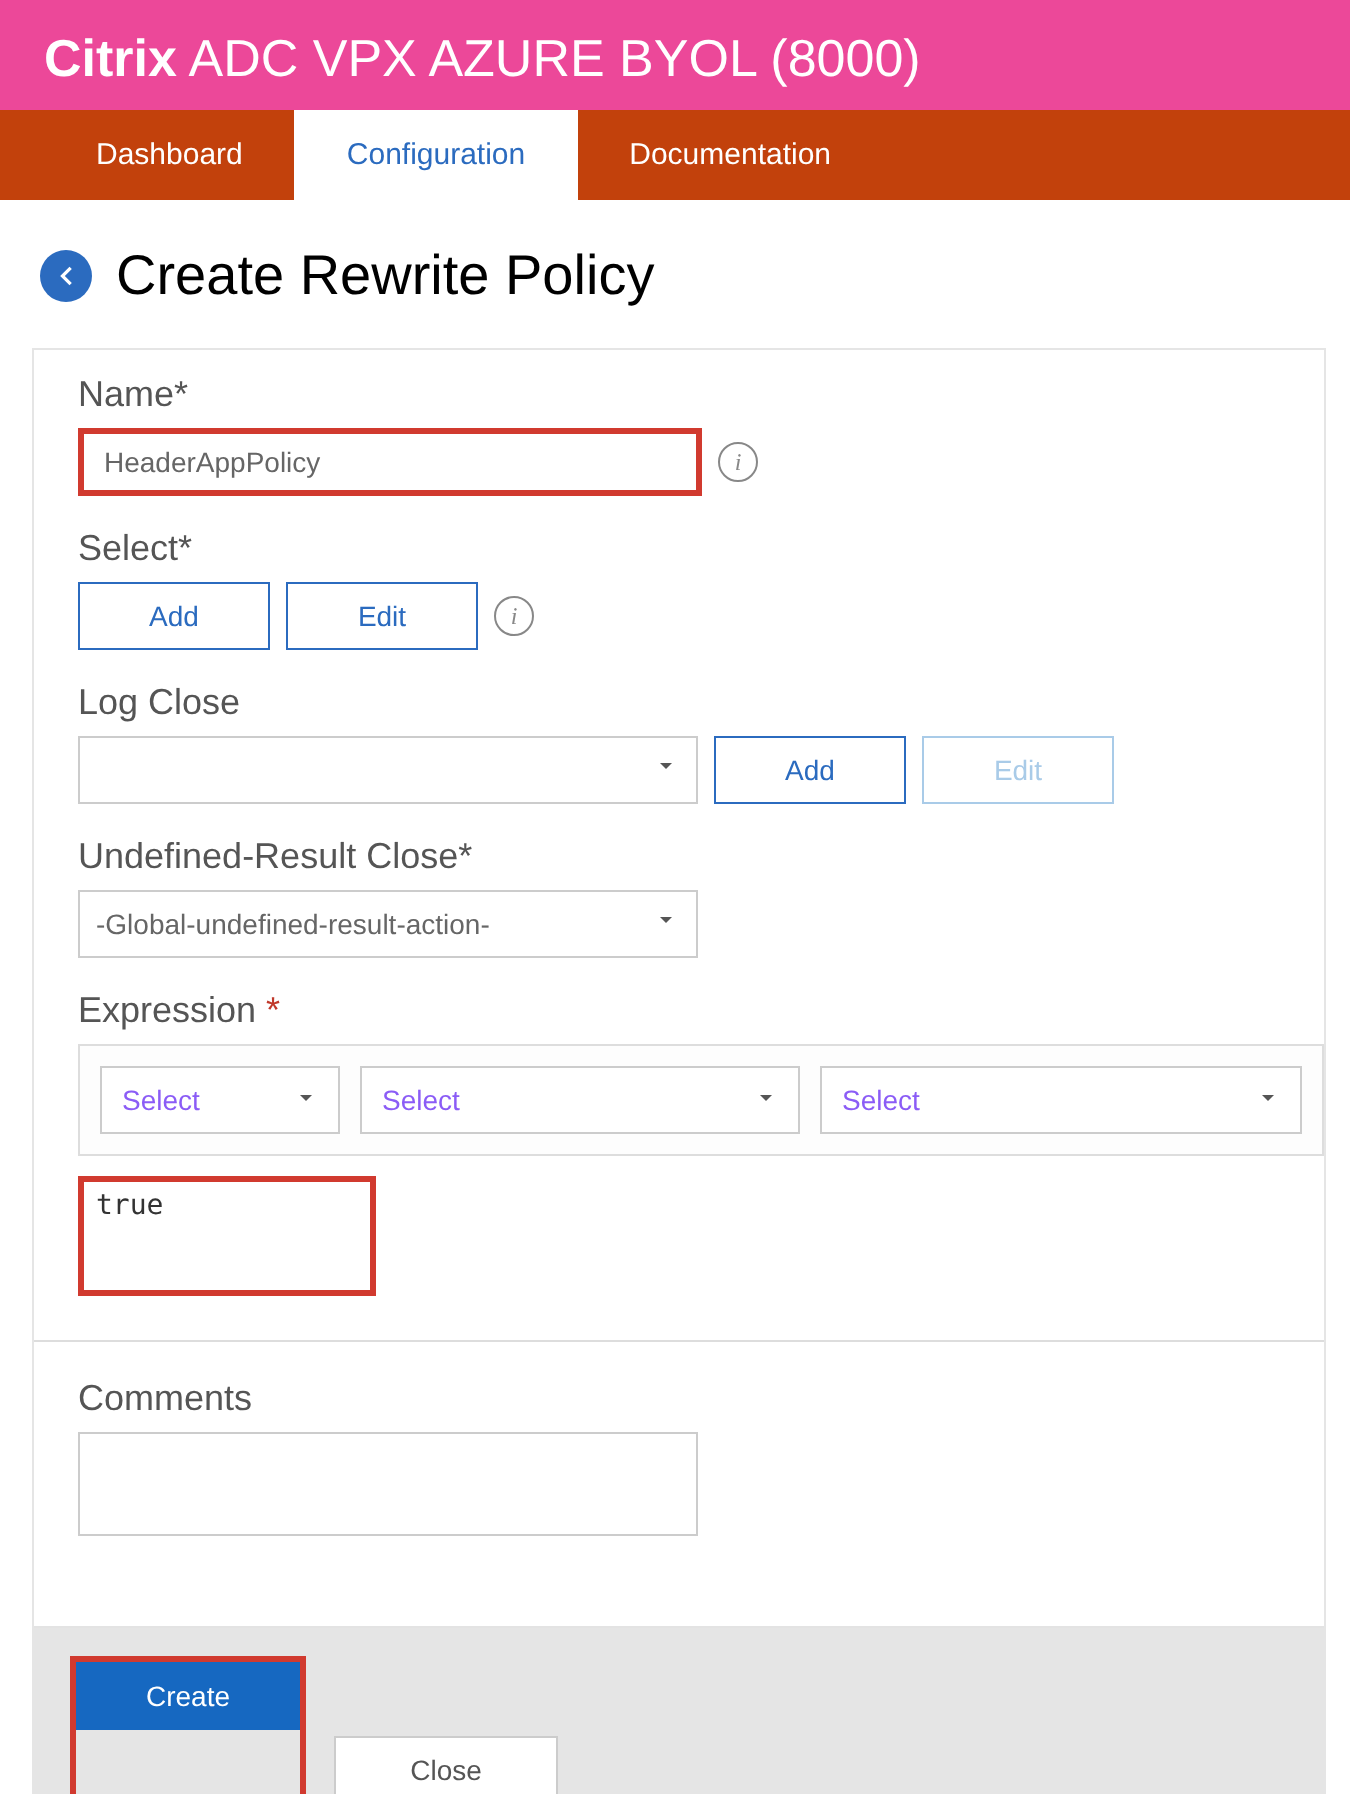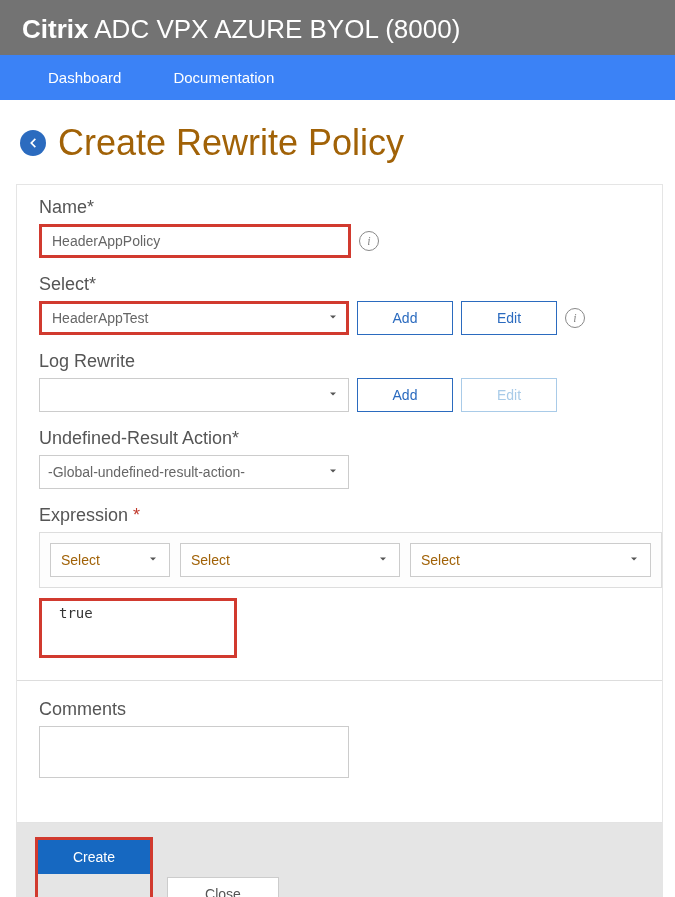--- a/index.html
+++ b/index.html
@@ -5,28 +5,28 @@
   * { box-sizing: border-box; margin: 0; padding: 0; }
   body {
     font-family: -apple-system, BlinkMacSystemFont, "Segoe UI", Arial, sans-serif;
     background: #fff;
     color: #333;
     width: 675px;
     height: 897px;
     overflow: hidden;
   }
   .header {
-    background: #737373;
+    background: #ec4899;
     color: #fff;
     padding: 14px 22px 10px 22px;
   }
   .header .brand { font-size: 26px; font-weight: 300; white-space: nowrap; }
   .header .brand b { font-weight: 700; }
   .tabs {
-    background: #3b82f6;
+    background: #c2410c;
     display: flex;
     padding: 0 0 0 22px;
   }
   .tab {
     padding: 14px 26px;
     color: #fff;
     font-size: 15px;
     cursor: pointer;
   }
   .tab.active {
@@ -44,21 +44,21 @@
   }
   .back-btn {
     width: 26px; height: 26px;
     border-radius: 50%;
     background: #2b6bbf;
     display: flex; align-items: center; justify-content: center;
     cursor: pointer;
     flex-shrink: 0;
   }
   .back-btn svg { width: 14px; height: 14px; fill: #fff; }
-  .page-title { font-size: 36px; font-weight: 300; color: #a16207; }
+  .page-title { font-size: 28px; font-weight: 300; color: #000000; }
   .form-panel {
     border: 1px solid #e5e5e5;
     margin-left: -4px;
   }
   .form-body { padding: 12px 20px 24px 22px; }
   .field { margin-bottom: 16px; }
   .field-label { font-size: 18px; color: #555; margin-bottom: 6px; display: block; }
   .req-star { color: #c0392b; }
   .input-row { display: flex; align-items: center; gap: 8px; }
   .text-input, .select-input {
@@ -136,28 +136,28 @@
   .expr-toolbar .sel-med   { width: 220px; height: 34px; }
   .expr-toolbar .sel-large { flex: 1; height: 34px; }
   .sel-generic {
     border: 1px solid #ccc;
     background: #fff;
     display: flex;
     align-items: center;
     justify-content: space-between;
     padding: 0 10px;
     font-size: 14px;
-    color: #a16207;
+    color: #8b5cf6;
     cursor: pointer;
   }
   .expr-textarea {
-    width: 198px;
+    width: 149px;
     height: 60px;
     border: 3px solid #d13a2f;
-    padding: 4px 17px;
+    padding: 4px 6px;
     font-size: 14px;
     color: #333;
     resize: none;
     display: block;
     background: #fff;
   }
   .expr-line {
     border-bottom: 1px solid #ddd;
     margin-top: 10px;
     margin-right: -20px;
@@ -187,20 +187,21 @@
 <body>
 
 <div class="header">
   <div class="brand">
     <b>Citrix</b><span> ADC VPX AZURE BYOL (8000)</span>
   </div>
 </div>
 
 <div class="tabs">
   <div class="tab">Dashboard</div>
+  <div class="tab active">Configuration</div>
   <div class="tab">Documentation</div>
 </div>
 
 <div class="page">
   <div class="page-title-row">
     <div class="back-btn">
       <svg viewBox="0 0 24 24">
           <path d="M15 4l-8 8 8 8 2-2-6-6 6-6z"></path>
         </svg>
     </div>
@@ -214,48 +215,42 @@
         <label class="field-label">Name*</label>
         <div class="input-row">
           <input type="text" class="text-input highlight-red" value="HeaderAppPolicy" style="">
           <span class="info-icon">i</span>
         </div>
       </div>
 
       <div class="field">
         <label class="field-label">Select*</label>
         <div class="input-row">
-          <div class="select-wrap">
-            <input type="text" readonly="" class="select-input highlight-red" value="HeaderAppTest" style="">
-            <span class="chev"><svg viewBox="0 0 24 24">
-                  <path d="M6 9l6 6 6-6z"></path>
-                </svg></span>
-          </div>
           <button class="btn">Add</button>
           <button class="btn">Edit</button>
           <span class="info-icon">i</span>
         </div>
       </div>
 
       <div class="field">
-        <label class="field-label">Log Rewrite</label>
+        <label class="field-label">Log Close</label>
         <div class="input-row">
           <div class="select-wrap">
             <input type="text" readonly="" class="select-input" value="" style="">
             <span class="chev"><svg viewBox="0 0 24 24">
                   <path d="M6 9l6 6 6-6z"></path>
                 </svg></span>
           </div>
           <button class="btn">Add</button>
           <button class="btn disabled">Edit</button>
         </div>
       </div>
 
       <div class="field">
-        <label class="field-label">Undefined-Result Action*</label>
+        <label class="field-label">Undefined-Result Close*</label>
         <div class="input-row">
           <div class="select-wrap">
             <input type="text" readonly="" class="select-input" style="padding-left: 8px;" value="-Global-undefined-result-action-">
             <span class="chev"><svg viewBox="0 0 24 24">
                   <path d="M6 9l6 6 6-6z"></path>
                 </svg></span>
           </div>
         </div>
       </div>
 

